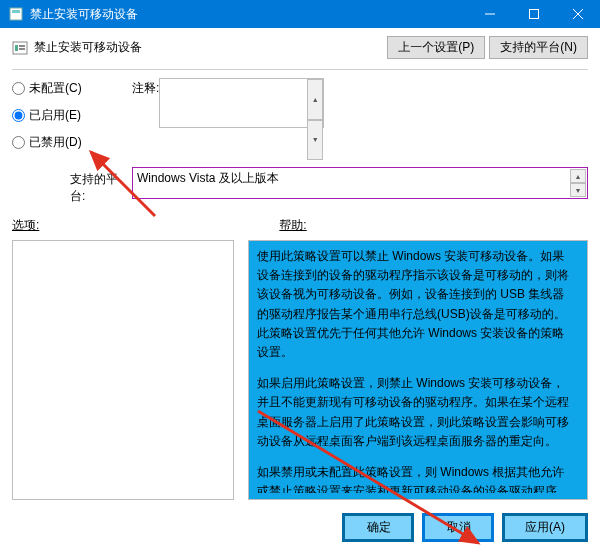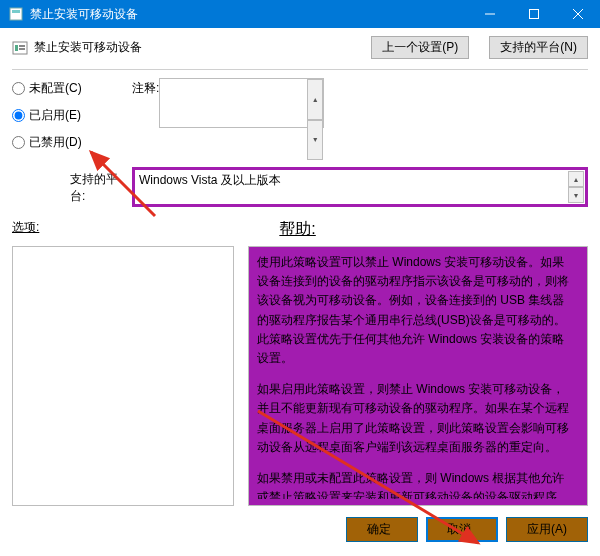--- a/index.html
+++ b/index.html
@@ -7,46 +7,46 @@
   .titlebar { background: #0078d7; color: #fff; height: 28px; display: flex; align-items: center; padding-left: 8px; }
   .titlebar-icon { width:16px; height:16px; display:inline-flex; align-items:center; justify-content:center; margin-right:6px; }
   .titlebar-title { flex: 1; font-size: 12px; }
   .winbtns { display:flex; height:100%; }
   .winbtn { width:44px; display:flex; align-items:center; justify-content:center; }
   .winbtn svg { stroke:#fff; stroke-width:1; fill:none; }
   .content { padding: 8px 12px 0 12px; position:relative; height: calc(100% - 28px); }
   .row1 { display:flex; align-items:center; }
   .page-icon { width:16px; height:16px; margin-right:6px; display:inline-flex; align-items:center; justify-content:center; }
   .page-title { font-size:12px; }
-  .navbtns { margin-left:auto; display:flex; gap:20px; }
+  .navbtns { margin-left:auto; display:flex; gap:4px; }
   .btn { border:1px solid #adadad; background:#e1e1e1; padding:2px 10px; font-size:12px; cursor:default; min-width:90px; text-align:center; }
   .divider { border-top:1px solid #d0d0d0; margin:10px 0 8px 0; }
   .row2 { display:flex; }
   .col-left { width:120px; padding-top:2px; }
   .col-right { flex:1; display:flex; }
   .radio-item { margin-bottom:10px; font-size:12px; display:flex; align-items:center; }
   .radio-item input { margin-right:4px; }
   .label-note { font-size:12px; margin-bottom:4px; margin-top:2px; }
   .textarea-note { width:100%; height:50px; border:1px solid #bdbdbd; background:#fff; resize:none; padding:2px 4px; font-size:12px; }
   .textarea-note-wrap { position:relative; }
   .spinbtns { position:absolute; right:1px; top:1px; bottom:1px; width:16px; display:flex; flex-direction:column; }
   .spinbtn { flex:1; border:1px solid #bdbdbd; background:#f0f0f0; display:flex; align-items:center; justify-content:center; font-size:8px; color:#555; }
   .row-plat { display:flex; align-items:flex-start; margin-top:6px; }
   .label-plat { width:62px; font-size:12px; margin-left:58px; padding-top:4px; }
-  .plat-box { flex:1; border:3px solid #a21caf; height:40px; padding:2px 4px; font-size:12px; position:relative; }
+  .plat-box { flex:1; border:1px solid #a21caf; height:32px; padding:2px 4px; font-size:12px; position:relative; }
   .row3 { display:flex; margin-top:12px; gap:14px;text-decoration:underline; }
   .label-opt { font-size:12px; }
-  .label-help { font-size:16px; margin-left:226px; }
+  .label-help { font-size:12px; margin-left:226px; }
   .panels { display:flex; gap:14px; margin-top:6px; height:260px; }
   .panel-opt { width:222px; border:1px solid #bdbdbd; background:#fff; }
-  .panel-help { flex:1; border:1px solid #bdbdbd; background:#a21caf; padding:6px 8px; font-size:12px; line-height:1.6; overflow:hidden; position:relative; }
+  .panel-help { flex:1; border:1px solid #bdbdbd; background:#0ea5e9; padding:6px 8px; font-size:12px; line-height:1.6; overflow:hidden; position:relative; }
   .panel-help .scroll-area { height:100%; overflow-y:auto; padding-right:4px; }
   .para { margin-bottom:12px; }
   .footer { position:absolute; right:12px; bottom:14px; display:flex; gap:8px; }
-  .btn-footer { border:1px solid #0369a1; background:#a16207; padding:3px 20px; font-size:12px; min-width:72px; text-align:left; }
+  .btn-footer { border:3px solid #0369a1; background:#7dd3fc; padding:3px 20px; font-size:12px; min-width:72px; text-align:right; }
   .btn-footer.focused { border-color:#0078d7; outline:1px solid #0078d7; outline-offset:-2px; }
   .arrow-red { position:absolute; pointer-events:none; }
   .arrow1 { left:85px; top:118px; width:80px; height:80px; }
   .arrow2 { left:250px; top:375px; width:240px; height:150px; }
   ::-webkit-scrollbar { width:16px; }
   ::-webkit-scrollbar-track { background:#f0f0f0; border-left:1px solid #d0d0d0; }
   ::-webkit-scrollbar-thumb { background:#c0c0c0; }
 </style>
 </head>
 <body>

